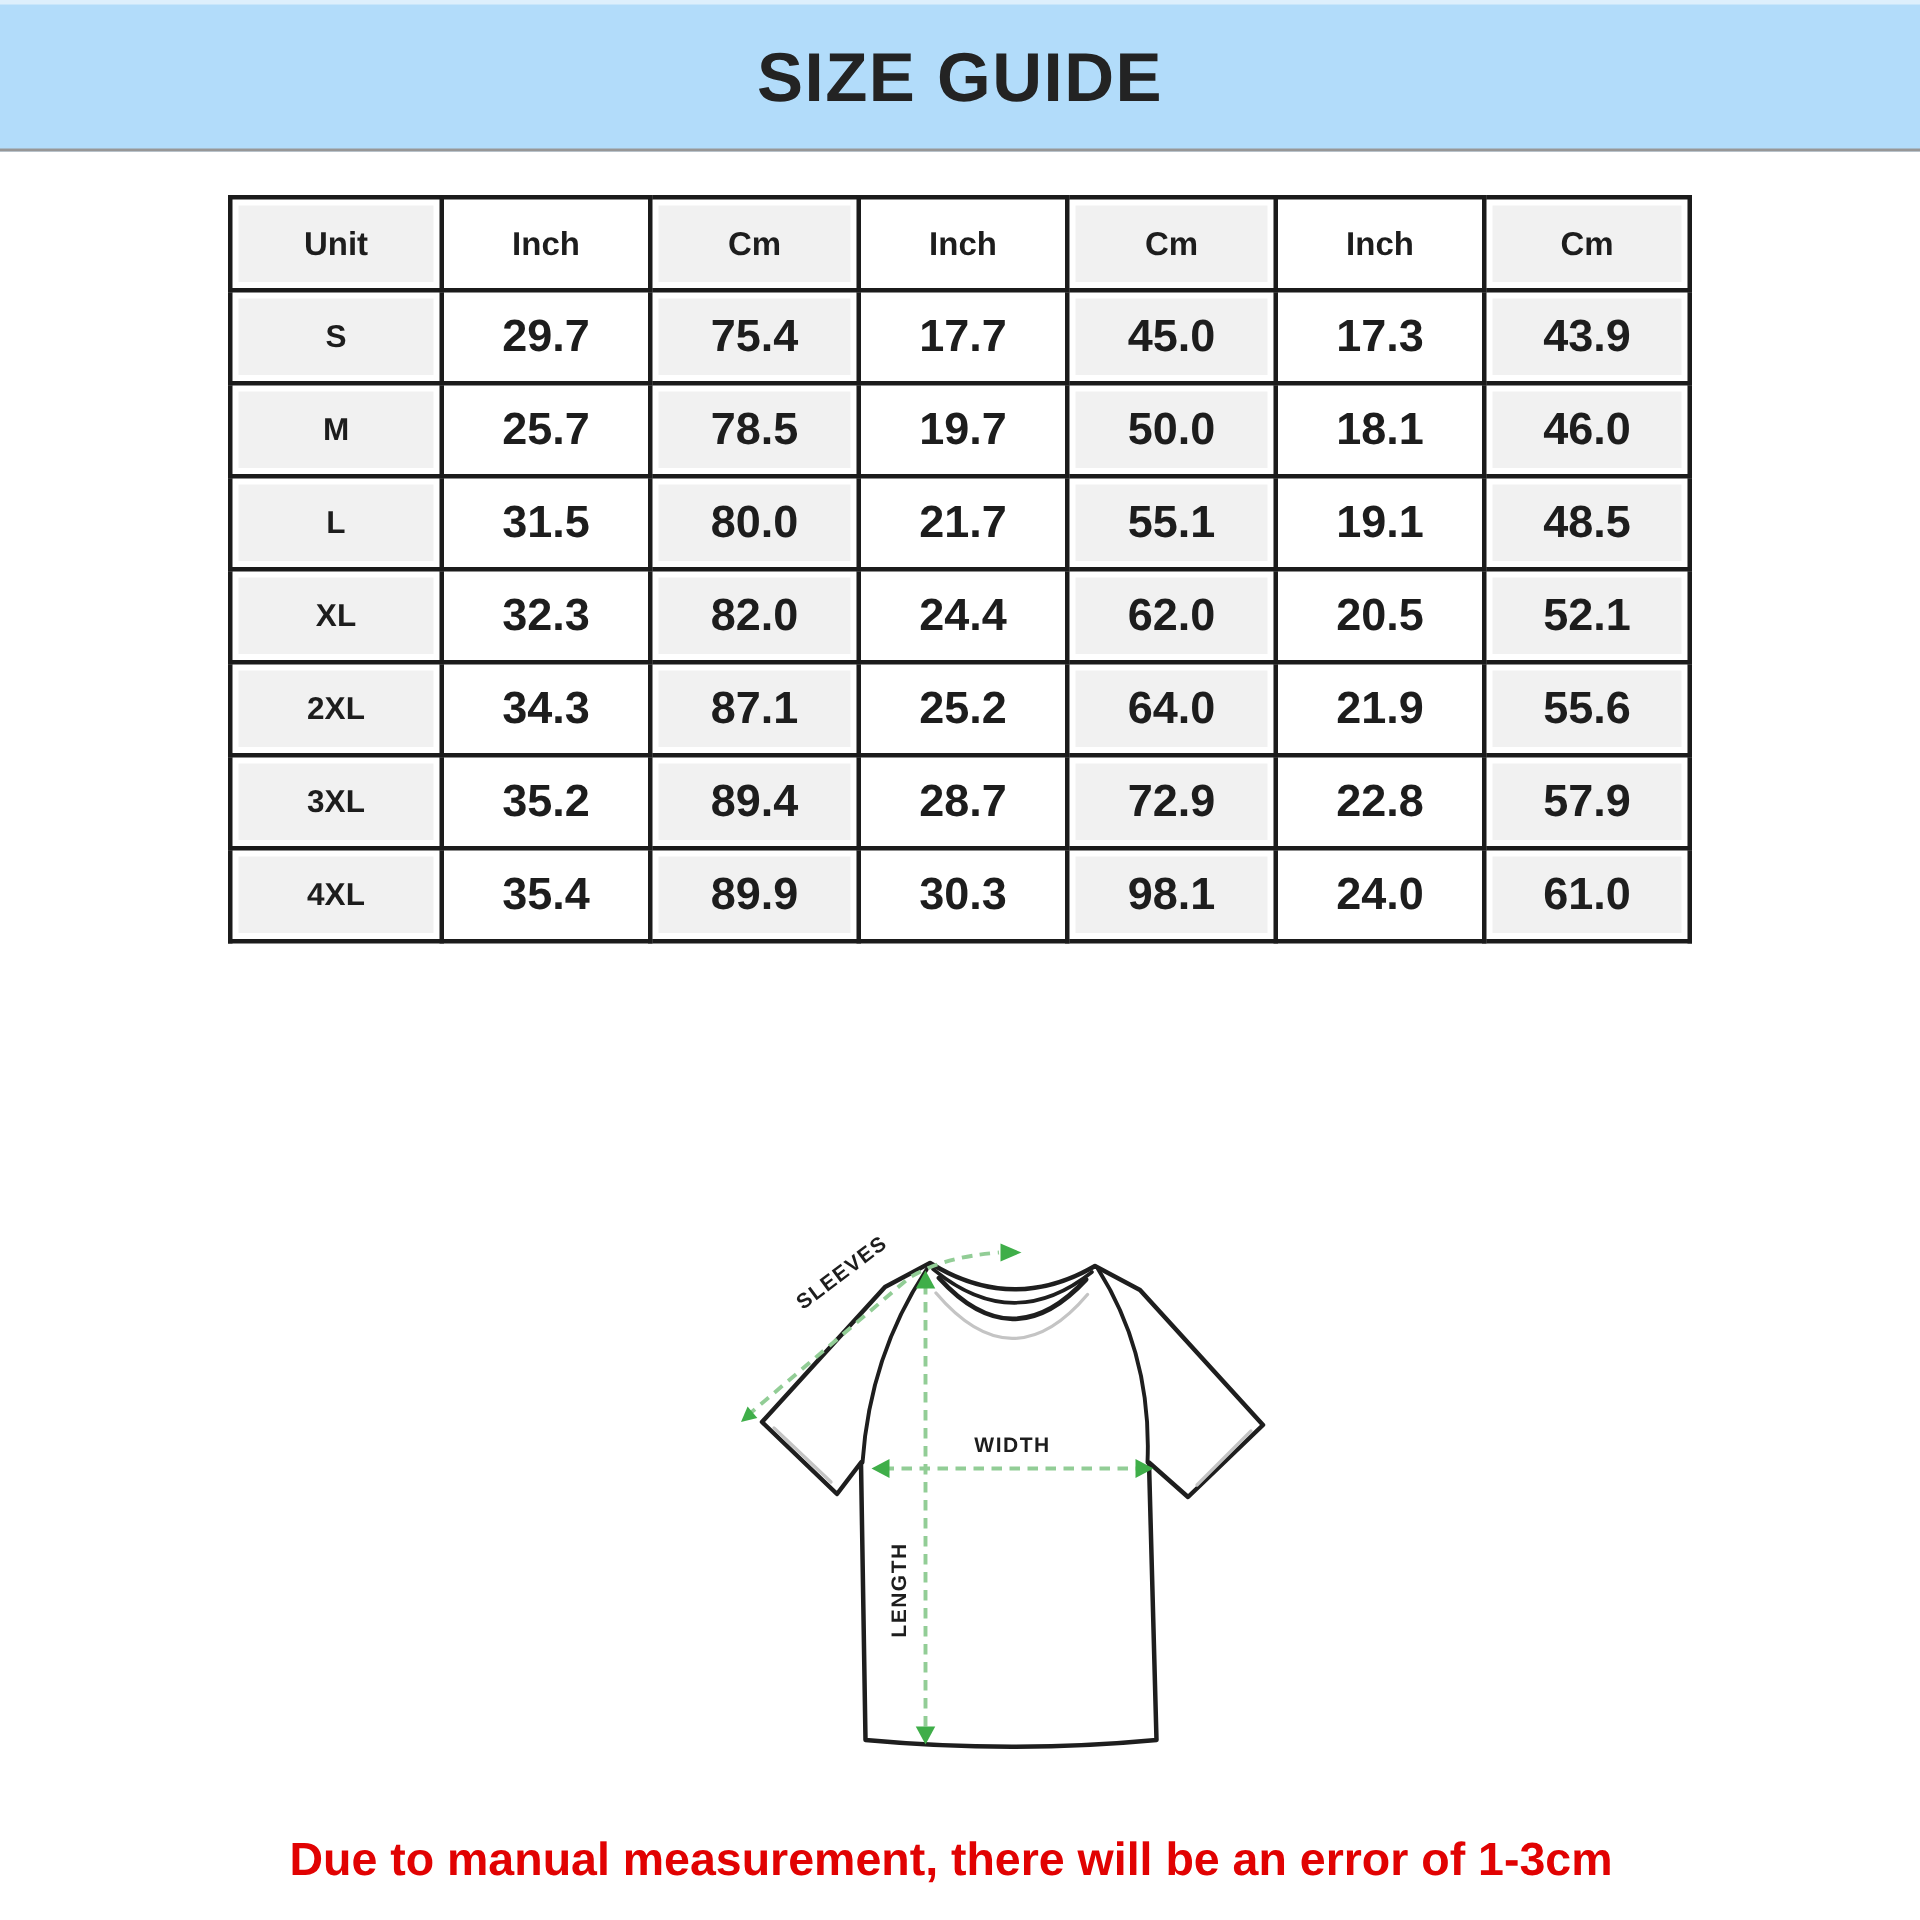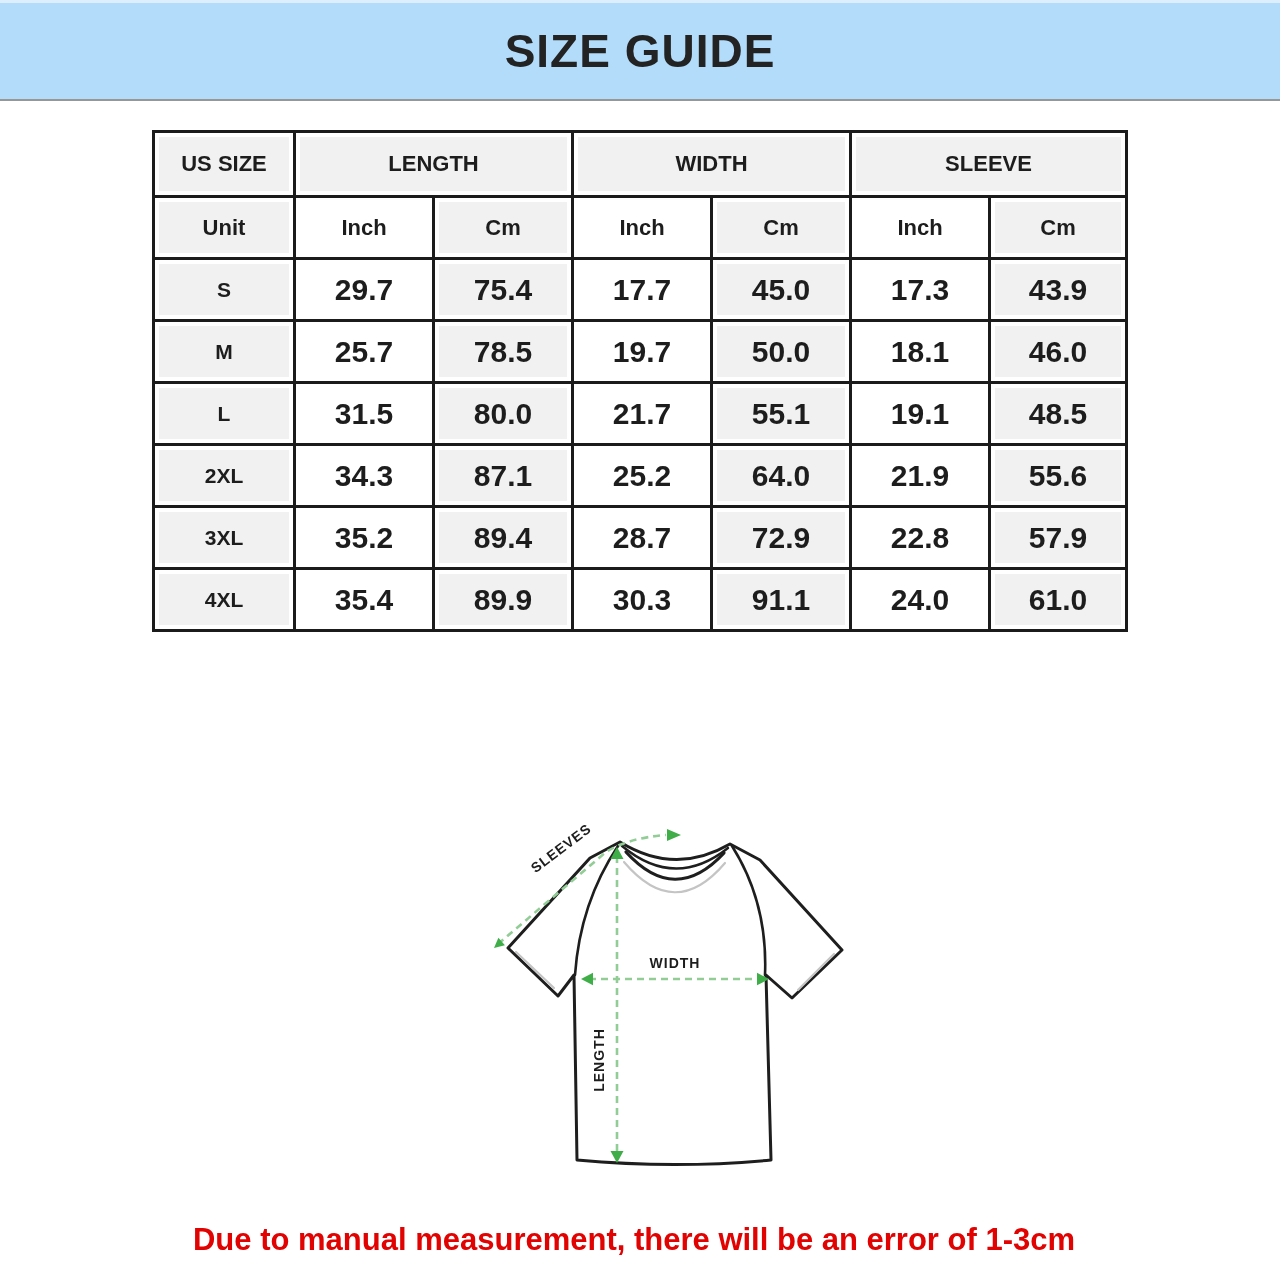--- a/index.html
+++ b/index.html
@@ -56,26 +56,20 @@
     <col style="width:141px">
       <col style="width:139px">
       <col style="width:139px">
     <col style="width:139px">
       <col style="width:139px">
       <col style="width:139px">
       <col style="width:137px">
   </colgroup>
   <thead>
     <tr>
-      <th class="g">US SIZE</th>
-      <th class="g" colspan="2">LENGTH</th>
-      <th class="g" colspan="2">WIDTH</th>
-      <th class="g" colspan="2">SLEEVE</th>
-    </tr>
-    <tr>
       <th class="g">Unit</th>
       <th class="w">Inch</th>
       <th class="g">Cm</th>
       <th class="w">Inch</th>
       <th class="g">Cm</th>
       <th class="w">Inch</th>
       <th class="g">Cm</th>
     </tr>
   </thead>
   <tbody>
@@ -100,20 +94,29 @@
     <tr>
       <td class="g size">L</td>
       <td class="w">31.5</td>
       <td class="g">80.0</td>
       <td class="w">21.7</td>
       <td class="g">55.1</td>
       <td class="w">19.1</td>
       <td class="g">48.5</td>
     </tr>
     <tr>
+      <td class="g size">XL</td>
+      <td class="w">32.3</td>
+      <td class="g">82.0</td>
+      <td class="w">24.4</td>
+      <td class="g">62.0</td>
+      <td class="w">20.5</td>
+      <td class="g">52.1</td>
+    </tr>
+    <tr>
       <td class="g size">2XL</td>
       <td class="w">34.3</td>
       <td class="g">87.1</td>
       <td class="w">25.2</td>
       <td class="g">64.0</td>
       <td class="w">21.9</td>
       <td class="g">55.6</td>
     </tr>
     <tr>
       <td class="g size">3XL</td>
@@ -122,21 +125,21 @@
       <td class="w">28.7</td>
       <td class="g">72.9</td>
       <td class="w">22.8</td>
       <td class="g">57.9</td>
     </tr>
     <tr>
       <td class="g size">4XL</td>
       <td class="w">35.4</td>
       <td class="g">89.9</td>
       <td class="w">30.3</td>
-      <td class="g">91.1</td>
+      <td class="g">98.1</td>
       <td class="w">24.0</td>
       <td class="g">61.0</td>
     </tr>
   </tbody>
 </table>
 
 <div class="shirt-wrap">
   <svg viewBox="0 0 404 416" xmlns="http://www.w3.org/2000/svg">
 
     <g fill="#ffffff" stroke="#1e1e1e" stroke-width="3" stroke-linejoin="round" stroke-linecap="round">

